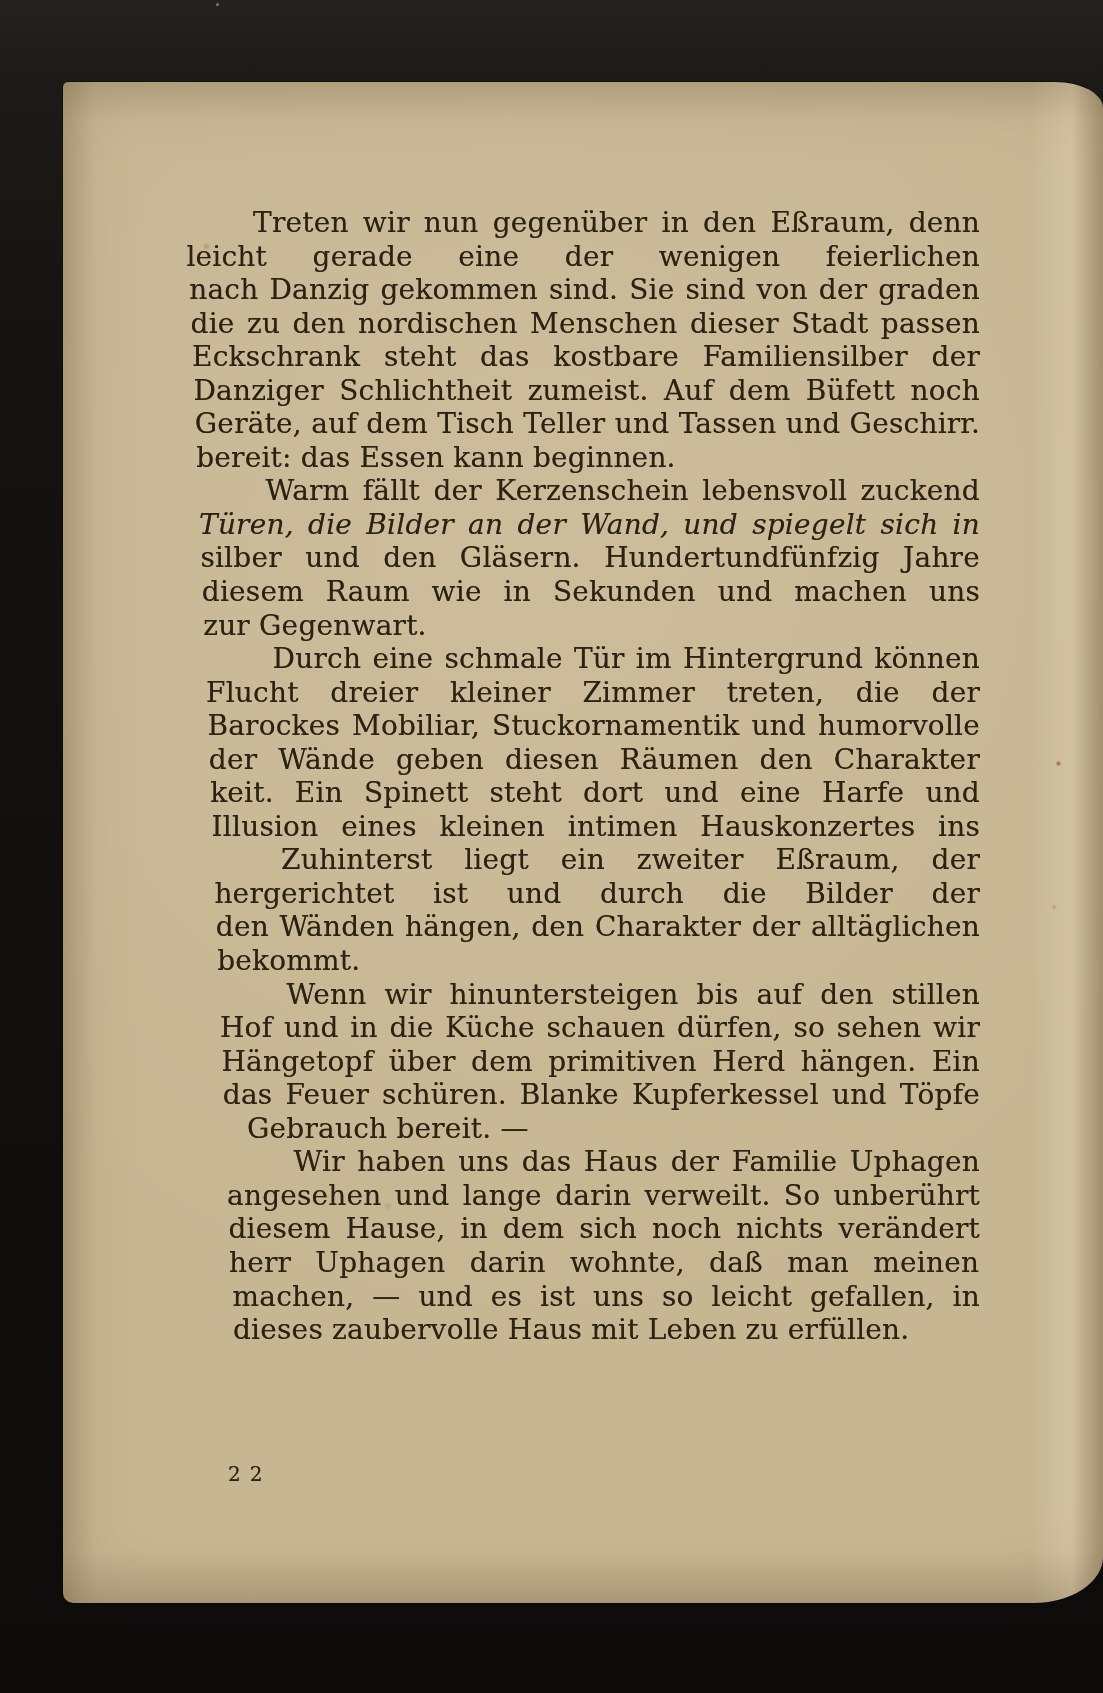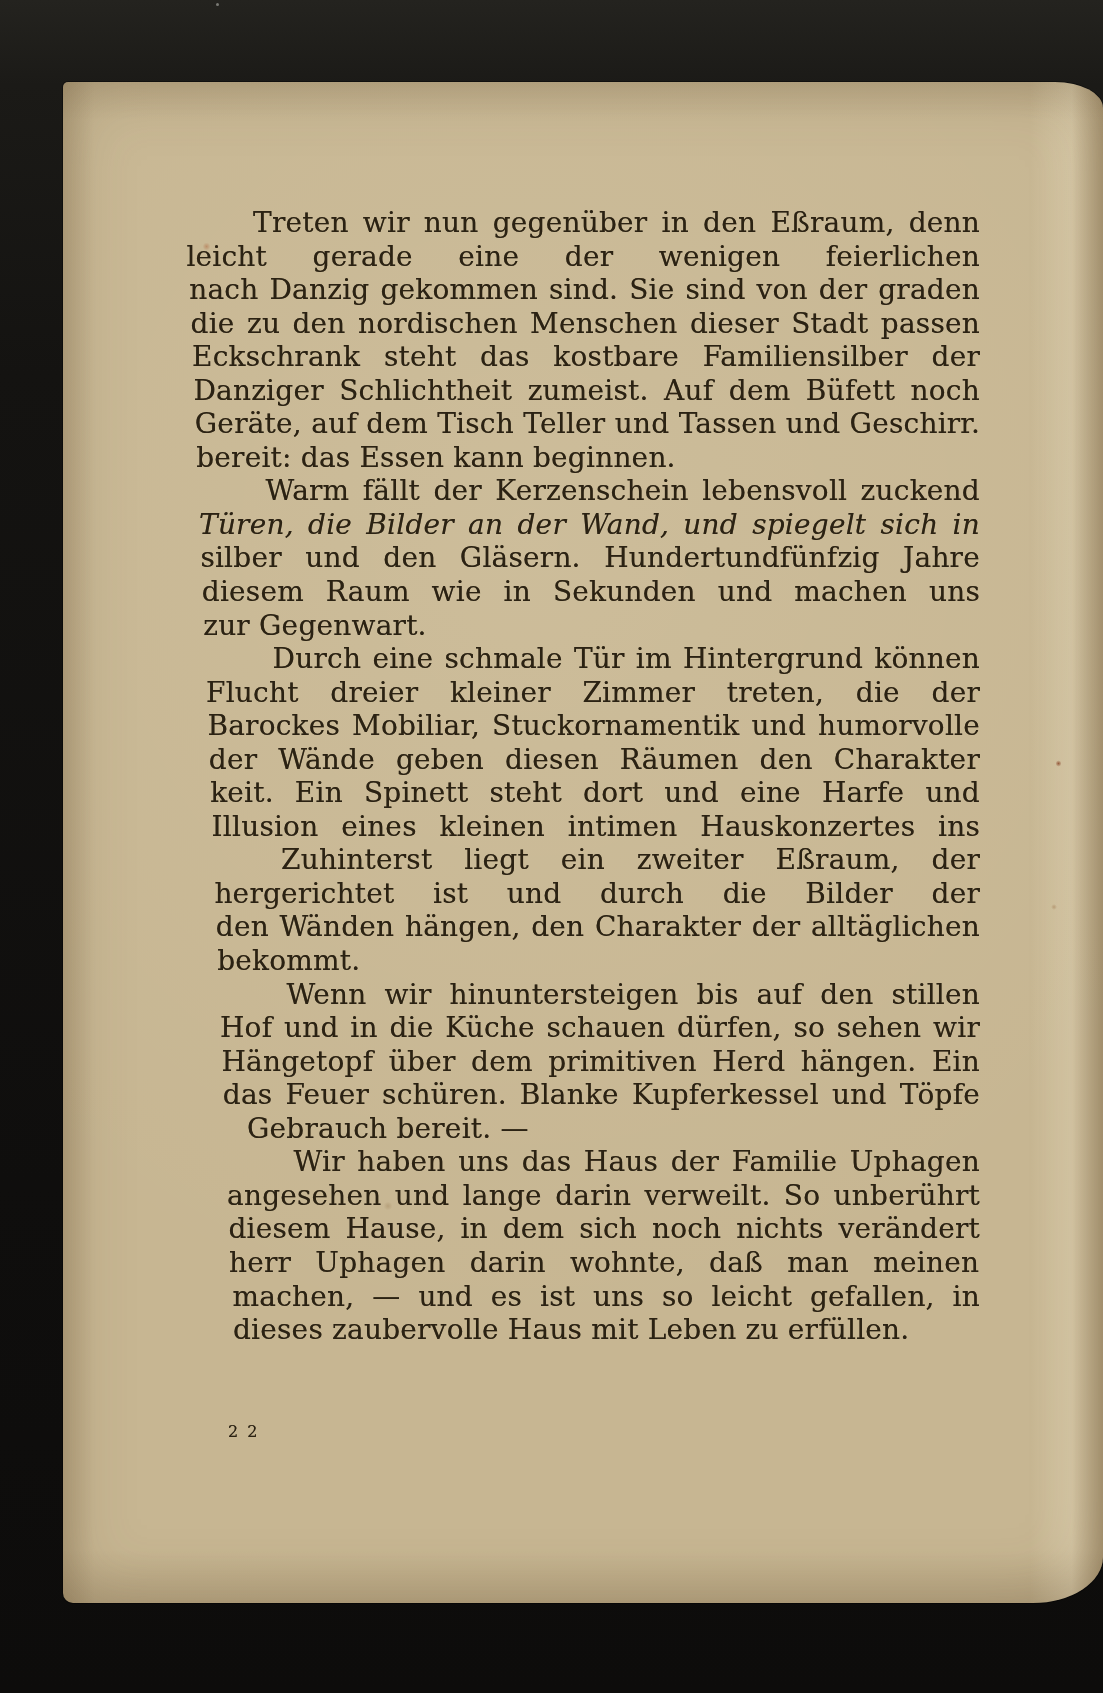--- a/index.html
+++ b/index.html
@@ -34,22 +34,22 @@
     letter-spacing:0.2px;
   }
   .line{
     height:33.55px;line-height:33.55px;
     text-align:justify;text-align-last:justify;
     overflow:hidden;
   }
   .line.parend{text-align-last:left;}
   .line.indent{text-indent:68px;}
   .folio{
-    position:absolute;left:165px;top:1340px;
-    color:#2b2213;font-size:16px;letter-spacing:9px;
+    position:absolute;left:165px;top:1380px;
+    color:#2b2213;font-size:20px;letter-spacing:9px;
     text-shadow:0 0 0.6px rgba(43,34,19,0.55);
   }
 </style>
 </head>
 <body>
 
 <div class="stage">
   <div class="dust" style="left:216px;top:3px;"></div>
   <div class="page">
     <div class="stain s1"></div>

